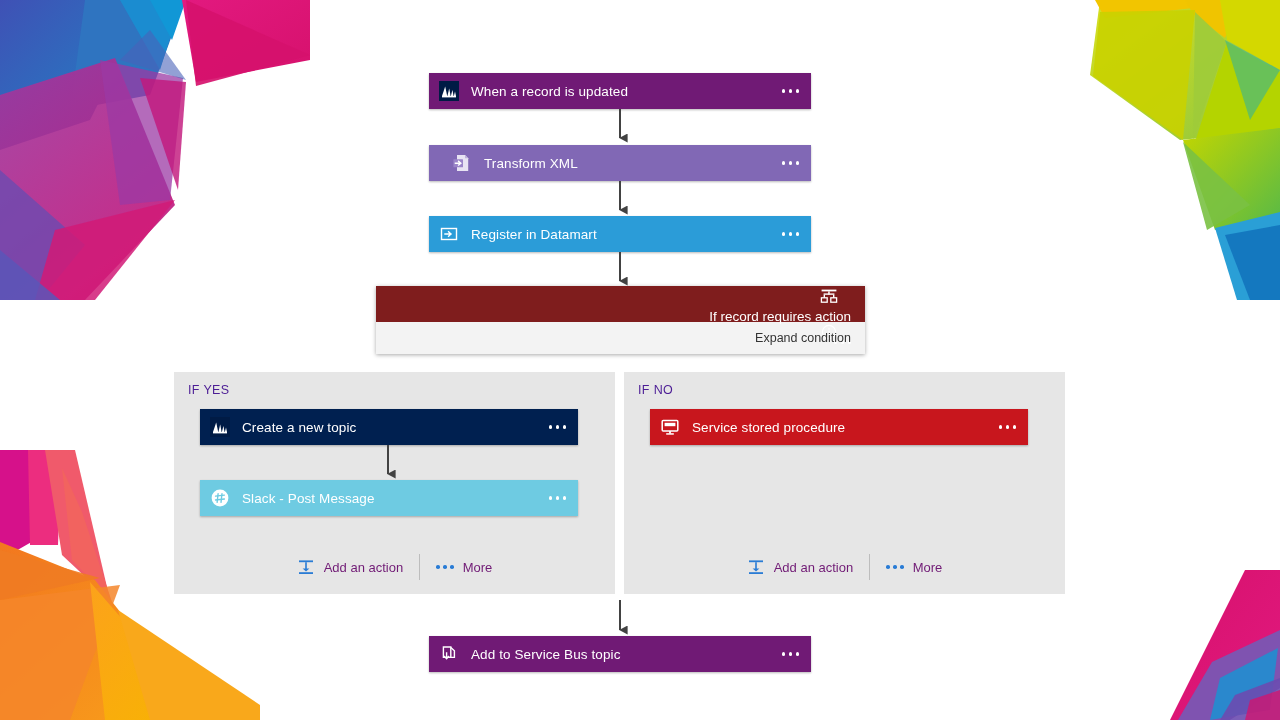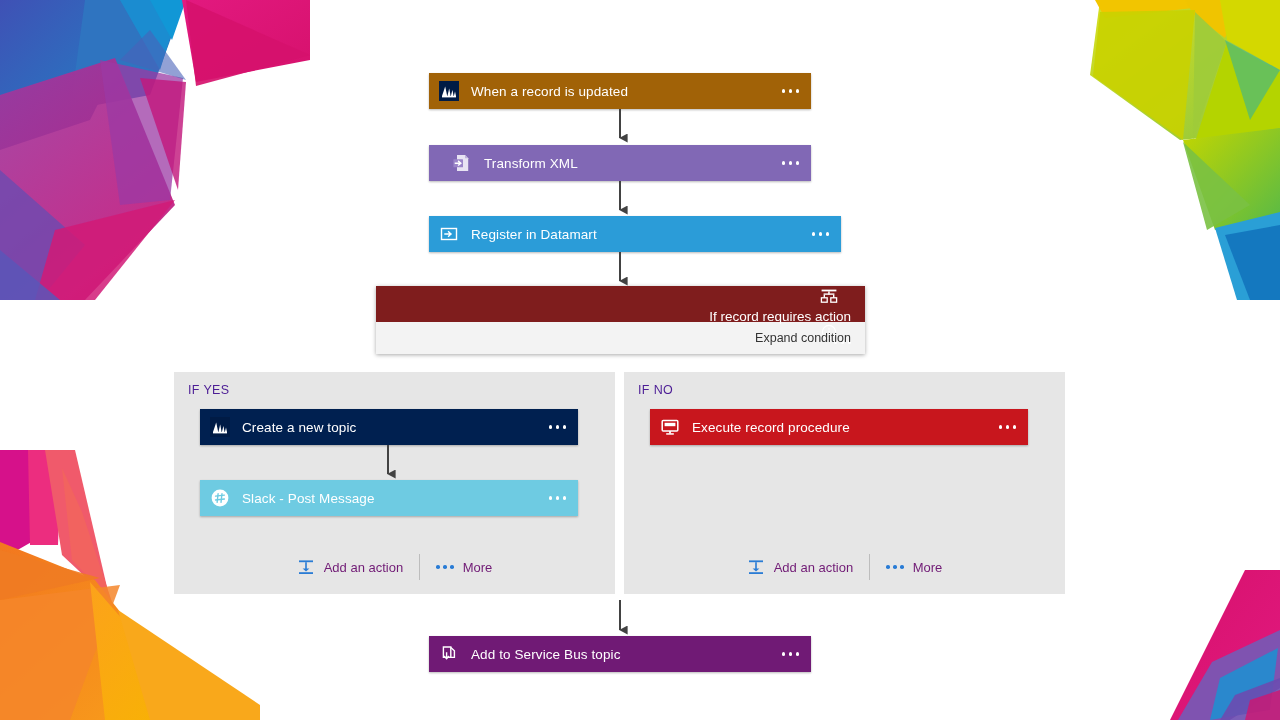--- a/index.html
+++ b/index.html
@@ -76,21 +76,21 @@
   }
   .ellipsis i {
     width: 3.5px;
     height: 3.5px;
     border-radius: 50%;
     background: #ffffff;
     display: block;
   }
 
   
-  .card-trigger      { background: #a16207; }
+  .card-trigger      { background: #701a75; }
   .card-xml          { background: #8168b5; padding-left: 23px; }
   .card-datamart     { background: #2b9cd8; }
   .card-dynamics     { background: #002050; }
   .card-slack        { background: #6ecbe2; }
   .card-sql          { background: #c8161d; }
   .card-servicebus   { background: #701a75; }
 
   
   #condition-card {
     position: absolute;
@@ -327,21 +327,21 @@
     </svg>
   </span>
   <span class="c-title">Transform XML</span>
   <span class="ellipsis">
       <i></i>
       <i></i>
       <i></i>
     </span>
 </div>
 
-<div class="card card-datamart" style="left:429px; top:216px; width:412px;">
+<div class="card card-datamart" style="left:429px; top:216px; width:382px;">
   <span class="c-icon">
     <svg width="20" height="20" viewBox="0 0 20 20">
       <rect x="2.5" y="4.5" width="15" height="11" fill="none" stroke="#ffffff" stroke-width="1.4"></rect>
       <path d="M6 10 h6 M9.6 7.8 L11.9 10 L9.6 12.2" stroke="#ffffff" stroke-width="1.4" fill="none" stroke-linecap="square"></path>
     </svg>
   </span>
   <span class="c-title">Register in Datamart</span>
   <span class="ellipsis">
       <i></i>
       <i></i>
@@ -448,21 +448,21 @@
   <div class="branch-label">IF NO</div>
   <div class="card card-sql" style="left:26px; top:37px; width:378px;">
     <span class="c-icon">
       <svg width="20" height="20" viewBox="0 0 20 20">
         <rect x="2.2" y="3.6" width="15.6" height="10.4" rx="1" fill="none" stroke="#ffffff" stroke-width="1.5"></rect>
         <rect x="4.6" y="5.8" width="10.8" height="3.4" fill="#ffffff"></rect>
         <rect x="9.1" y="14" width="1.8" height="2.6" fill="#ffffff"></rect>
         <rect x="6.2" y="16.2" width="7.6" height="1.5" fill="#ffffff"></rect>
       </svg>
     </span>
-    <span class="c-title">Execute record procedure</span>
+    <span class="c-title">Service stored procedure</span>
     <span class="ellipsis">
         <i></i>
         <i></i>
         <i></i>
       </span>
   </div>
   <div class="panel-footer">
     <div class="foot-btn">
       <span class="f-ico">
         <svg width="18" height="18" viewBox="0 0 18 18">

